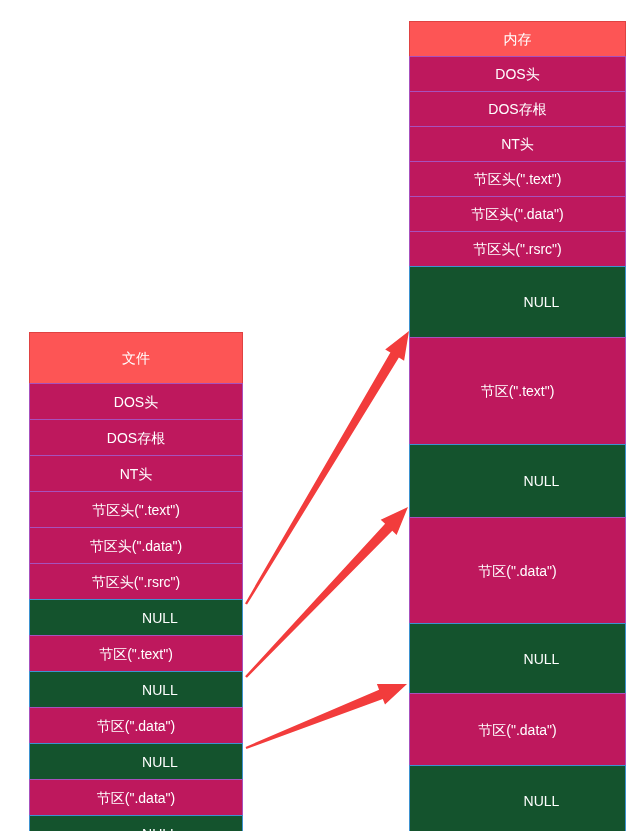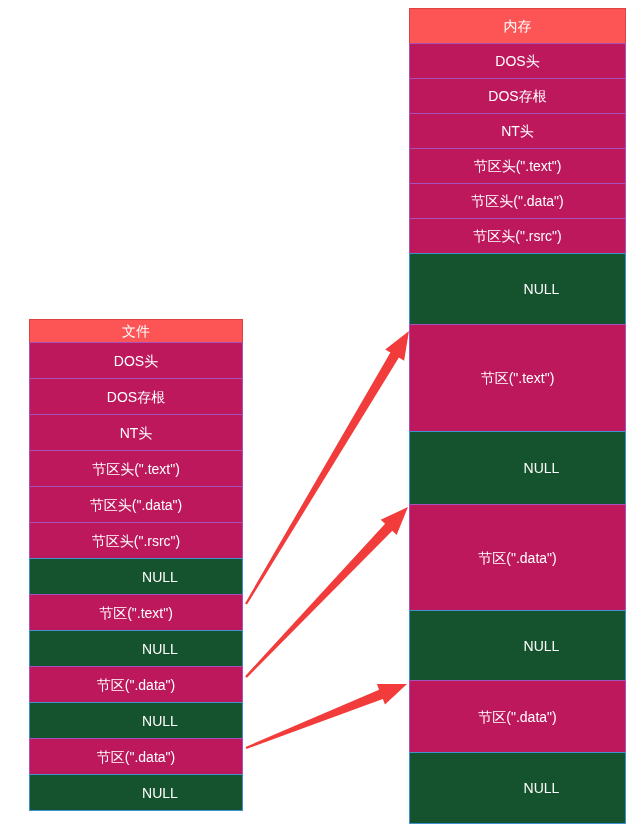--- a/index.html
+++ b/index.html
@@ -25,20 +25,21 @@
   .cell {
     box-sizing: border-box;
     display: flex;
     align-items: center;
     justify-content: center;
     color: #ffffff;
     font-size: 14px;
     line-height: 1;
     border: 1px solid transparent;
     flex: 0 0 auto;
+    margin-top: 13px;
   }
   .cell + .cell { margin-top: -1px; }
   .cell.header  { background: #fd5555; border-color: #df4242; }
   .cell.section { background: #be185d; border-color: #a751bd; }
   .cell.null    { background: #14532d; border-color: #3e92d0; padding-left: 48px; }
   #arrow-layer {
     position: absolute;
     left: 0; top: 0;
     width: 638px;
     height: 831px;
@@ -48,21 +49,21 @@
 </head>
 <body>
 
 <div id="canvas">
   <svg id="arrow-layer" viewBox="0 0 638 831" xmlns="http://www.w3.org/2000/svg">
       <polygon points="247.0,604.6 398.9,357.6 404.1,360.7 409.0,331.0 385.2,349.4 390.4,352.5 245.0,603.4" fill="#f23c3c"></polygon>
       <polygon points="246.9,677.8 392.3,530.7 396.6,534.9 408.0,507.0 380.7,519.7 385.1,523.8 245.1,676.2" fill="#f23c3c"></polygon>
       <polygon points="246.4,749.1 382.8,699.0 385.0,704.6 407.0,684.0 376.9,684.1 379.1,689.7 245.6,746.9" fill="#f23c3c"></polygon>
     </svg>
   <div id="file-column" class="column">
-      <div class="cell header" style="height: 24px;">文件</div>
+      <div class="cell header" style="height: 52px;">文件</div>
       <div class="cell section" style="height: 37px;">DOS头</div>
       <div class="cell section" style="height: 37px;">DOS存根</div>
       <div class="cell section" style="height: 37px;">NT头</div>
       <div class="cell section" style="height: 37px;">节区头(".text")</div>
       <div class="cell section" style="height: 37px;">节区头(".data")</div>
       <div class="cell section" style="height: 37px;">节区头(".rsrc")</div>
       <div class="cell null" style="height: 37px;">NULL</div>
       <div class="cell section" style="height: 37px;">节区(".text")</div>
       <div class="cell null" style="height: 37px;">NULL</div>
       <div class="cell section" style="height: 37px;">节区(".data")</div>

